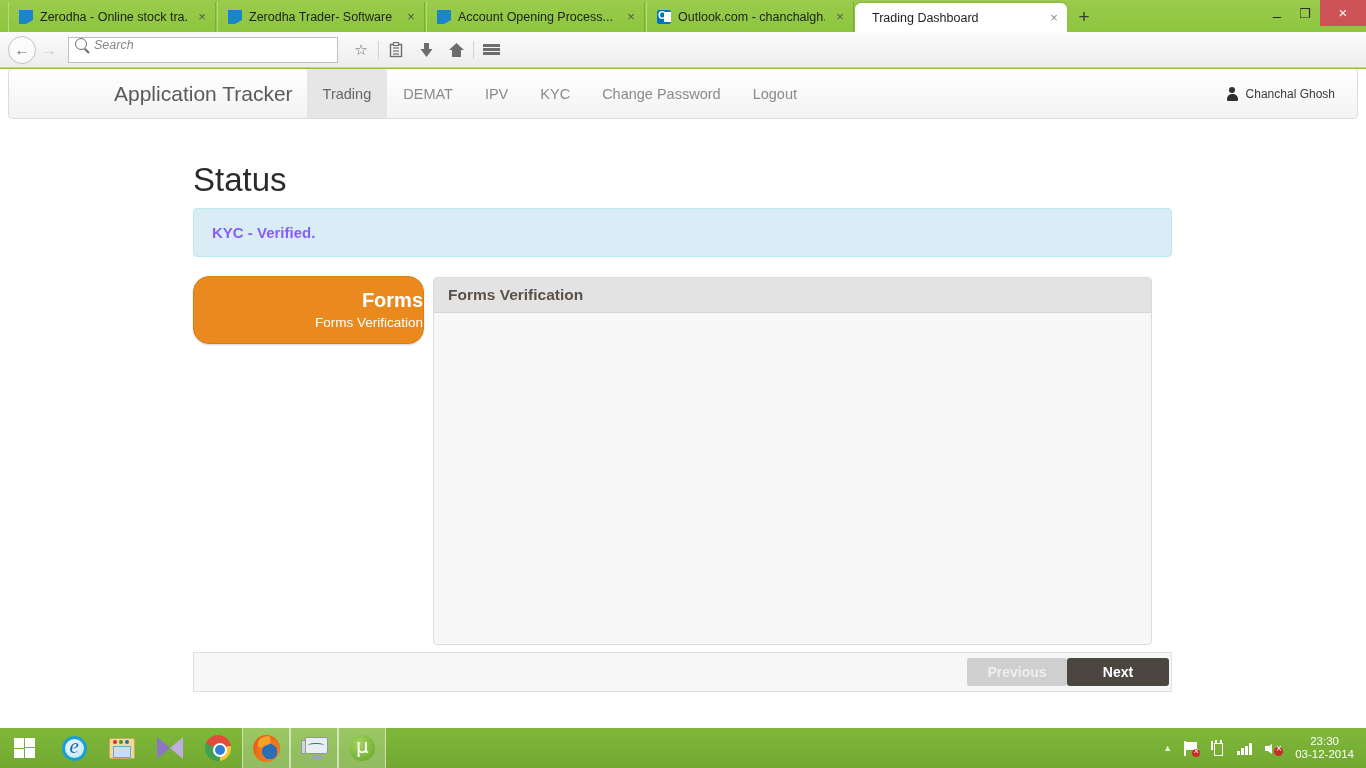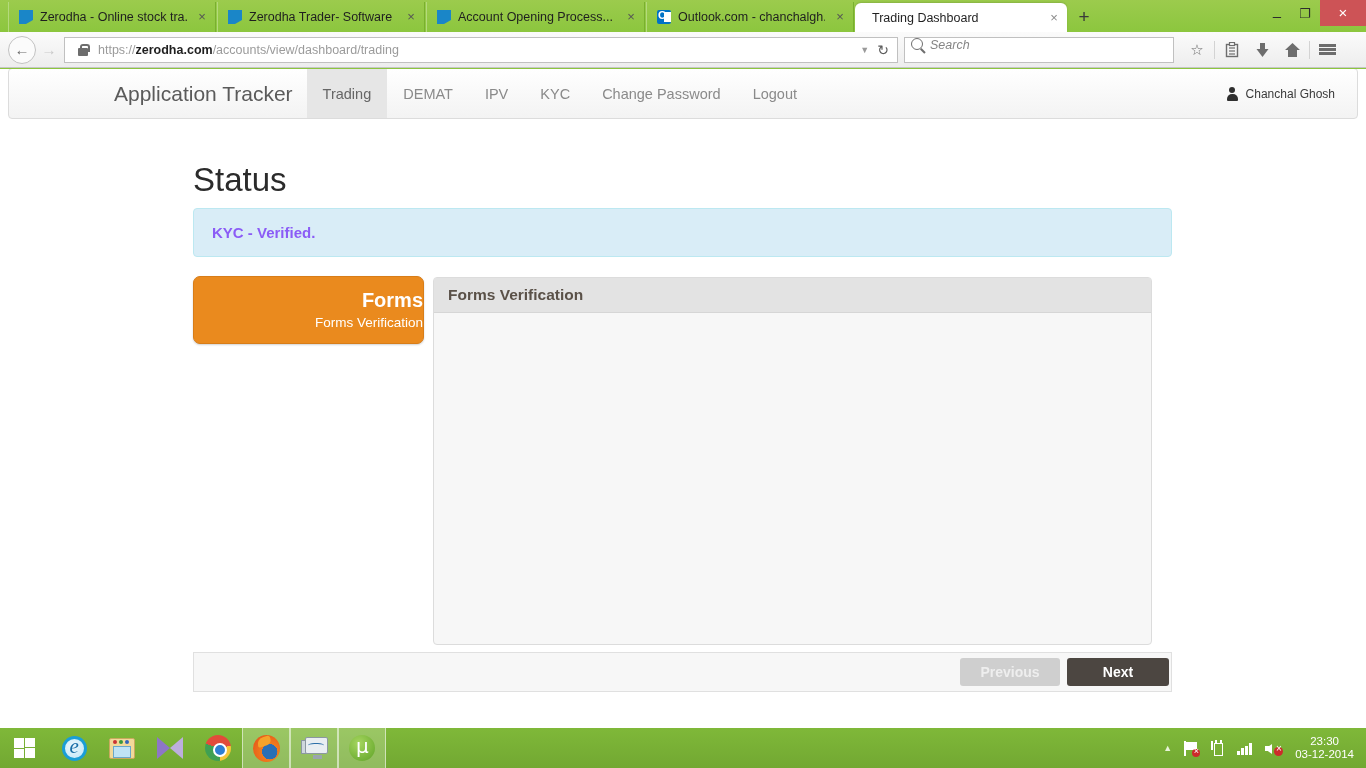--- a/index.html
+++ b/index.html
@@ -173,21 +173,21 @@
   }
   #status-alert {
     position:absolute; left:193px; top:139px; width:979px; height:49px;
     background:#d9edf7; border:1px solid #bce8f1; border-radius:4px;
     display:flex; align-items:center; padding-left:18px;
   }
   #status-alert-text { font-size:15px; color:#8b5cf6; font-weight:bold; }
 
   #steps-list { position:absolute; left:193px; top:207px; width:231px; }
   .step-item {
-    border:1px solid #dcdcdc; border-radius:7px; margin-bottom:6px;
+    border:1px solid #dcdcdc; border-radius:16px; margin-bottom:6px;
     padding:12px 0 13px 38px;
   }
   .step-item.active {
     background:#ea8a1e; border-color:#d87d18; color:#fff;
     box-shadow: 0 1px 2px rgba(0,0,0,.18);
   }
   .step-item.disabled { background:#f4f4f4; border-color:#e2e2e2; }
   .step-title { font-size:20px; font-weight:bold; line-height:1.18; }
   .step-item.active .step-title { color:#ffffff; }
   .step-item.disabled .step-title { color:#c3c3c3; }
@@ -207,21 +207,21 @@
   #panel-footer {
     position:absolute; left:193px; top:583px; width:979px; height:40px;
     background:#f7f7f7; border:1px solid #e0e0e0;
     display:flex; align-items:center; justify-content:flex-end;
     padding-right:2px;
   }
   .footer-btn {
     height:28px; border-radius:3px; font-size:14px; font-weight:bold;
     display:flex; align-items:center; justify-content:center;
   }
-  #previous-button { width:100px; background:#cfcfcf; color:#eeeeee; margin-right:7px; }
+  #previous-button { width:100px; background:#cfcfcf; color:#eeeeee; }
   #next-button { width:102px; background:#4c4641; color:#ffffff; }
 
   
   #taskbar {
     position:absolute; left:0; top:728px; width:1366px; height:40px;
     background: linear-gradient(#7fb839, #72a832);
   }
   #taskbar-apps { position:absolute; left:0; top:0; height:40px; display:flex; }
   .task-btn {
     width:48px; height:40px; display:flex; align-items:center; justify-content:center;
@@ -394,26 +394,20 @@
 
     <div class="win-ctrl" id="win-minimize">–</div>
     <div class="win-ctrl" id="win-maximize">❐</div>
     <div class="win-ctrl" id="win-close">×</div>
   </div>
 
   <div id="nav-toolbar">
     <div id="back-button">←</div>
     <div id="forward-button">→</div>
 
-    <div id="url-bar">
-      <span id="identity-icon"></span>
-      <span id="url-text"><span>https://</span><span class="host">zerodha.com</span><span>/accounts/view/dashboard/trading</span></span>
-      <span id="url-dropdown">▼</span>
-      <span id="reload-button">↻</span>
-    </div>
 
     <div id="search-bar">
       <span class="magnifier"></span>
       <span id="search-placeholder">Search</span>
     </div>
 
     <div class="toolbar-icon" style="margin-left:8px;">☆</div>
     <div id="toolbar-sep"></div>
     <div class="toolbar-icon">
       <svg width="14" height="16" viewBox="0 0 14 16">

